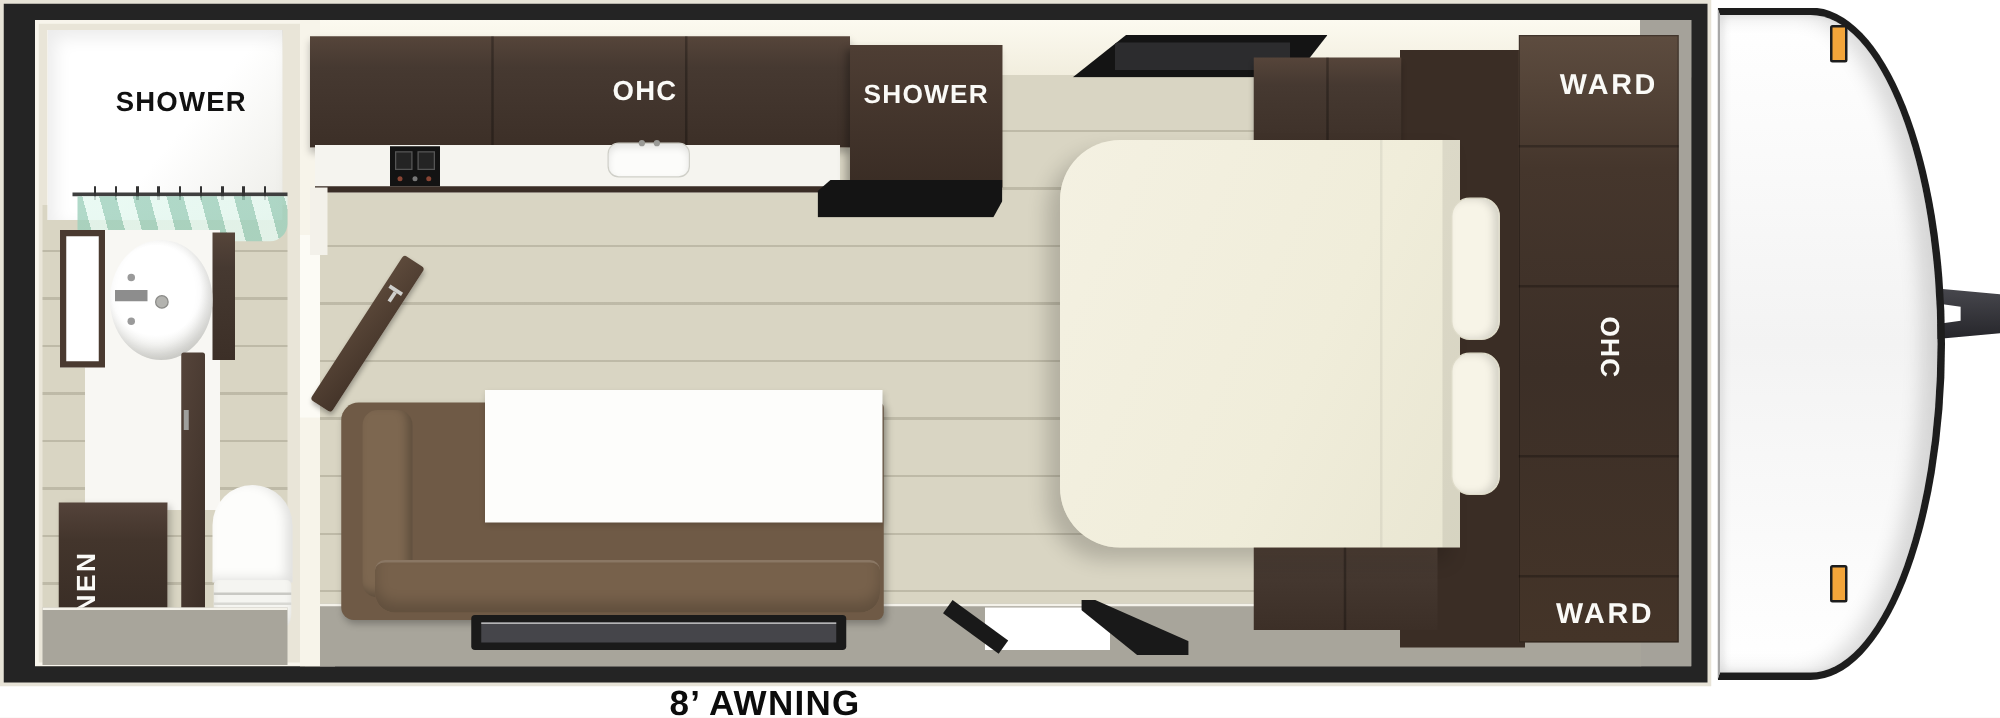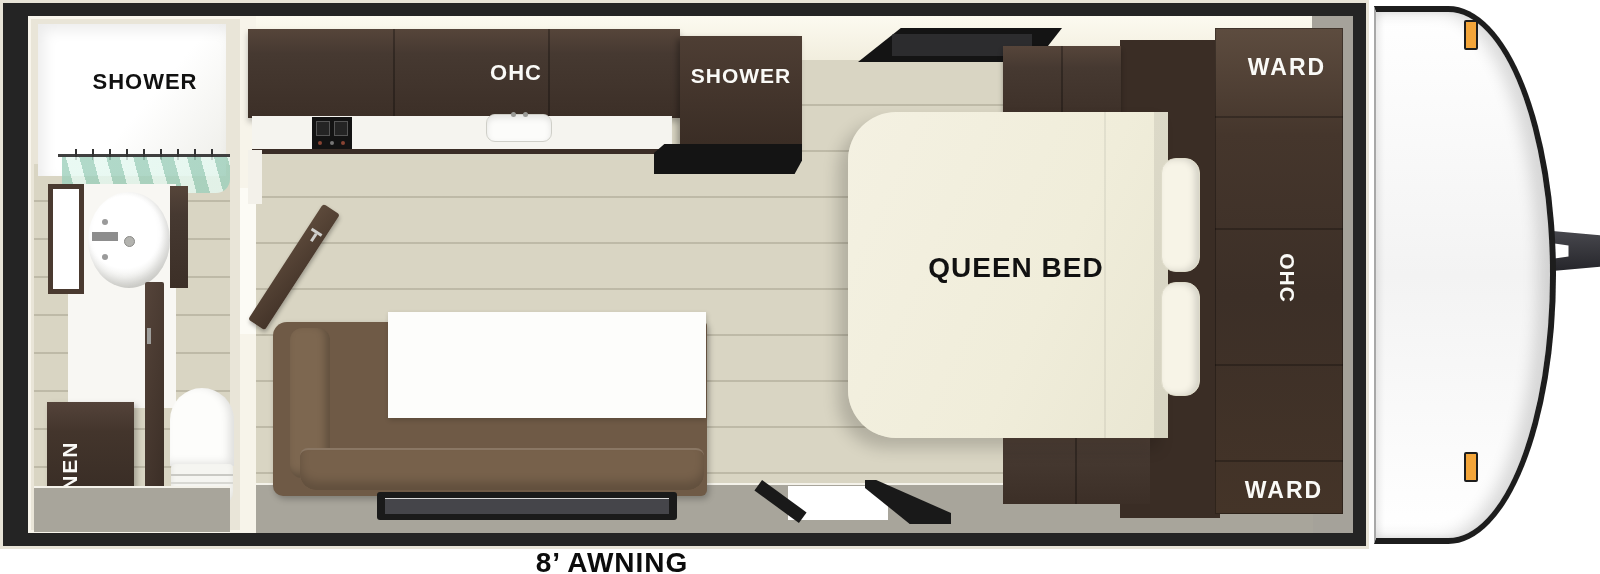--- a/index.html
+++ b/index.html
@@ -149,21 +149,20 @@
     <div class="lbl w" style="left:1017px;top:251px;width:60px;height:22px;line-height:22px;font-size:21px;letter-spacing:1px;
          transform:rotate(90deg);">OHC</div>
     <div class="lbl w" style="left:996px;top:461px;width:96px;font-size:23px;letter-spacing:2px;">WARD</div>
 
     <div class="abs" style="left:608px;top:96px;width:320px;height:326px;border-radius:48px 0 0 48px;
          background:linear-gradient(115deg,#f4f1e2 0%,#f0edda 60%,#e9e6d2 100%);
          box-shadow:-10px 10px 16px rgba(0,0,0,.18);">
       <div class="abs" style="right:0;top:0;width:14px;height:100%;background:rgba(0,0,0,.08);"></div>
       <div class="abs" style="right:62px;top:0;width:2px;height:100%;background:rgba(0,0,0,.06);"></div>
     </div>
-    <div class="lbl" style="left:676px;top:236px;width:200px;font-size:28px;letter-spacing:1px;">QUEEN BED</div>
 
     <div class="abs" style="left:921px;top:142px;width:37px;height:112px;border-radius:15px;background:#f7f4e7;
          border:1px solid #dedbc9;box-shadow:inset -4px 0 7px rgba(0,0,0,.15);"></div>
     <div class="abs" style="left:921px;top:266px;width:37px;height:112px;border-radius:15px;background:#f7f4e7;
          border:1px solid #dedbc9;box-shadow:inset -4px 0 7px rgba(0,0,0,.15);"></div>
 
     <div class="abs" style="left:33px;top:306px;width:434px;height:174px;border-radius:14px 4px 6px 10px;
          background:#6f5a46;box-shadow:2px 3px 6px rgba(0,0,0,.25);"></div>
     <div class="abs" style="left:50px;top:312px;width:40px;height:150px;border-radius:12px;background:#7d6750;
          box-shadow:inset -4px -4px 8px rgba(0,0,0,.25);"></div>

